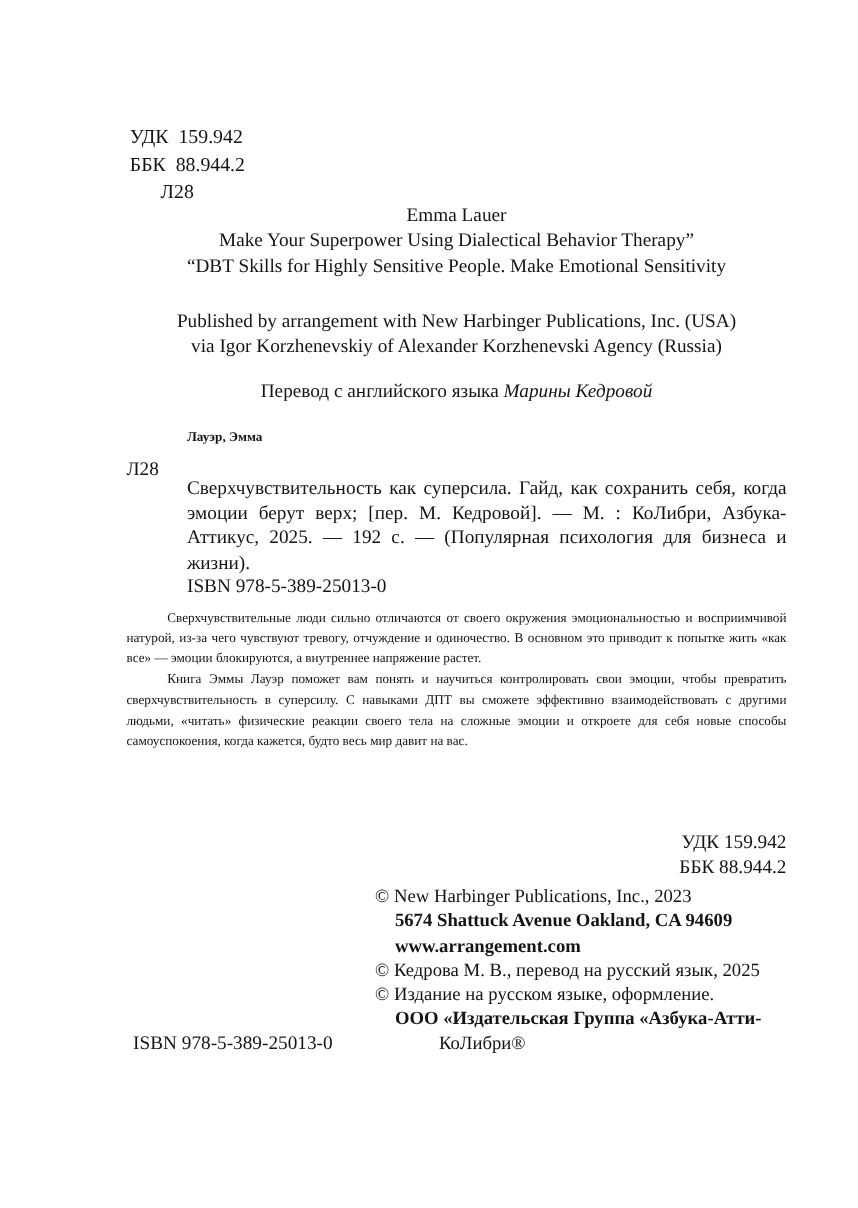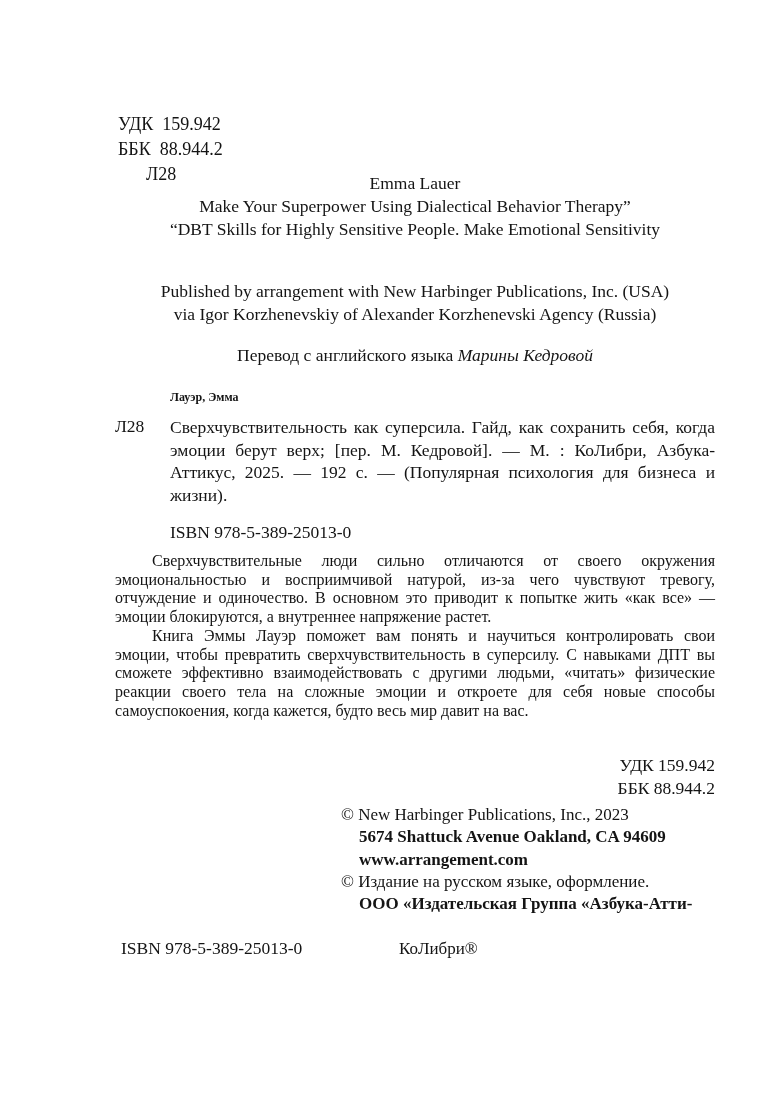--- a/index.html
+++ b/index.html
@@ -29,21 +29,21 @@
 
   
   .center-block {
     position: absolute;
     left: 115px;
     width: 600px;
     text-align: center;
     font-size: 17.5px;
     line-height: 23px;
   }
-  .english-block { top: 172px; }
+  .english-block { top: 184px; }
   .arrangement-block { top: 280px; }
   .translation-line { top: 344px; }
   .translation-line i { font-style: italic; }
 
   
   .author-ru {
     position: absolute;
     left: 170px;
     top: 390px;
     font-size: 12px;
@@ -59,35 +59,36 @@
     position: absolute;
     left: 0;
     top: 0;
     font-size: 17.5px;
   }
   .catalog-entry {
     margin-left: 55px;
     font-size: 17.5px;
     line-height: 22.5px;
     text-align: justify;
+    margin-top: 16px;
   }
   .isbn-mid {
     position: absolute;
     left: 170px;
     top: 522px;
     font-size: 17.5px;
   }
 
   
   .annotation {
     position: absolute;
     left: 115px;
     top: 552px;
     width: 600px;
-    font-size: 16px;
+    font-size: 12px;
     line-height: 18.7px;
     text-align: justify;
   }
   .annotation p { text-indent: 37px; }
 
   .codes-right {
     position: absolute;
     left: 115px;
     top: 754px;
     width: 600px;
@@ -168,20 +169,21 @@
 
   <div class="codes-right">
     <div>УДК 159.942</div>
     <div>ББК 88.944.2</div>
   </div>
 
   <div class="copyright">
     <div>© New Harbinger Publications, Inc., 2023</div>
     <div class="indent">5674 Shattuck Avenue Oakland, CA 94609</div>
     <div class="indent">www.arrangement.com</div>
+    <div>© Кедрова М. В., перевод на русский язык, 2025</div>
     <div>© Издание на русском языке, оформление.</div>
     <div class="indent">ООО «Издательская Группа «Азбука-Атти-</div>
   </div>
 
   <div class="footer-row">
     <div class="footer-isbn">ISBN 978-5-389-25013-0</div>
     <div class="footer-kolibri">КоЛибри®</div>
   </div>
 
 </div>

